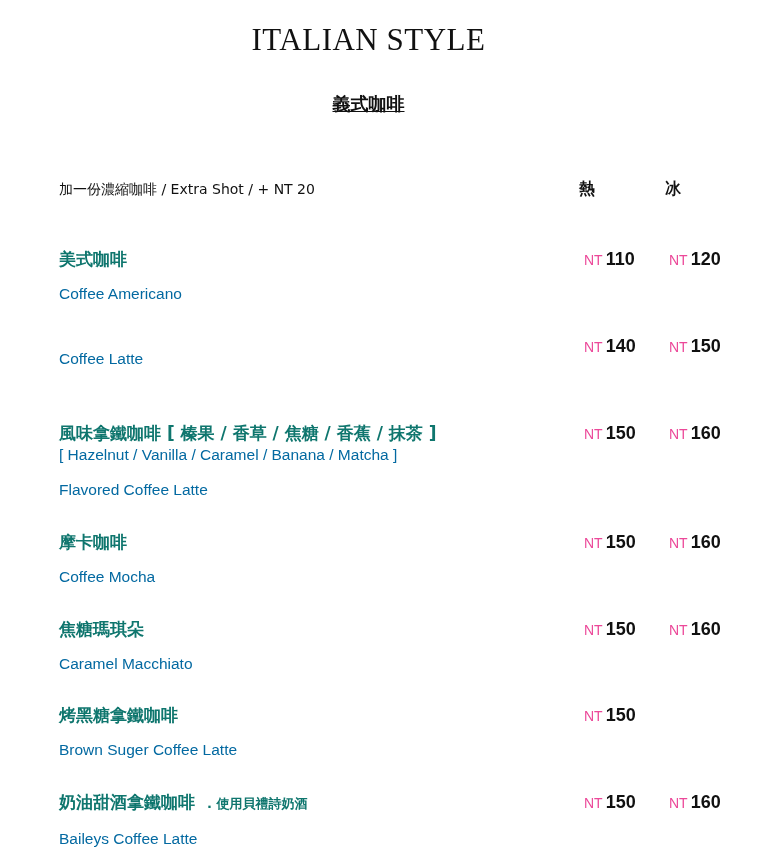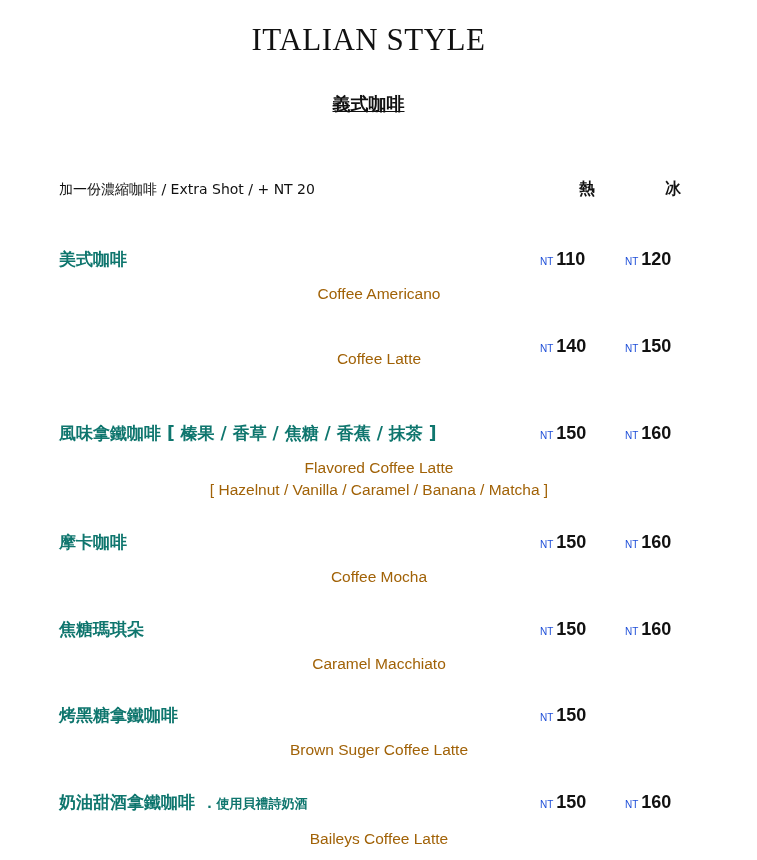--- a/index.html
+++ b/index.html
@@ -25,27 +25,27 @@
       width: 30px; text-align: right;
     }
     .col-hot { left: 565px; }
     .col-ice { left: 651px; }
     .item { position: absolute; left: 59px; width: 640px; }
     .zh {
       font-size: 17px; font-weight: 700; color: #0f766e; white-space: nowrap; line-height: 22px;
     }
     .zh .note { font-size: 13px; font-weight: 700; margin-left: 12px; }
     .en {
-      font-family: "Liberation Sans", sans-serif; font-size: 15.5px; color: #a16207;
-      margin-top: 13px; line-height: 22px; text-align: center;
+      font-family: "Liberation Sans", sans-serif; font-size: 15.5px; color: #0369a1;
+      margin-top: 13px; line-height: 22px;
     }
     .price {
       position: absolute; top: 0; white-space: nowrap; line-height: 22px;
     }
-    .price .cur { font-family: "Liberation Sans", sans-serif; font-size: 10px; color: #1d4ed8; }
+    .price .cur { font-family: "Liberation Sans", sans-serif; font-size: 14px; color: #ec4899; margin-left: 44px; }
     .price .amt { font-family: "Liberation Sans", sans-serif; font-size: 18px; font-weight: 700; color: #111; margin-left: 3px; }
     .p-hot { left: 481px; }
     .p-ice { left: 566px; }
   </style>
 </head>
 <body>
 
 <div class="title">ITALIAN STYLE</div>
 <div class="subtitle">義式咖啡</div>
 
@@ -61,22 +61,22 @@
 </div>
 
 <div class="item" style="top:335px;">
   <div class="en">Coffee Latte</div>
   <div class="price p-hot"><span class="cur">NT</span><span class="amt">140</span></div>
   <div class="price p-ice"><span class="cur">NT</span><span class="amt">150</span></div>
 </div>
 
 <div class="item" style="top:422px;">
   <div class="zh">風味拿鐵咖啡 [ 榛果 / 香草 / 焦糖 / 香蕉 / 抹茶 ]</div>
+  <div class="en" style="margin-top:0;">[ Hazelnut / Vanilla / Caramel / Banana / Matcha ]</div>
   <div class="en">Flavored Coffee Latte</div>
-  <div class="en" style="margin-top:0;">[ Hazelnut / Vanilla / Caramel / Banana / Matcha ]</div>
   <div class="price p-hot"><span class="cur">NT</span><span class="amt">150</span></div>
   <div class="price p-ice"><span class="cur">NT</span><span class="amt">160</span></div>
 </div>
 
 <div class="item" style="top:531px;">
   <div class="zh">摩卡咖啡</div>
   <div class="en">Coffee Mocha</div>
   <div class="price p-hot"><span class="cur">NT</span><span class="amt">150</span></div>
   <div class="price p-ice"><span class="cur">NT</span><span class="amt">160</span></div>
 </div>

